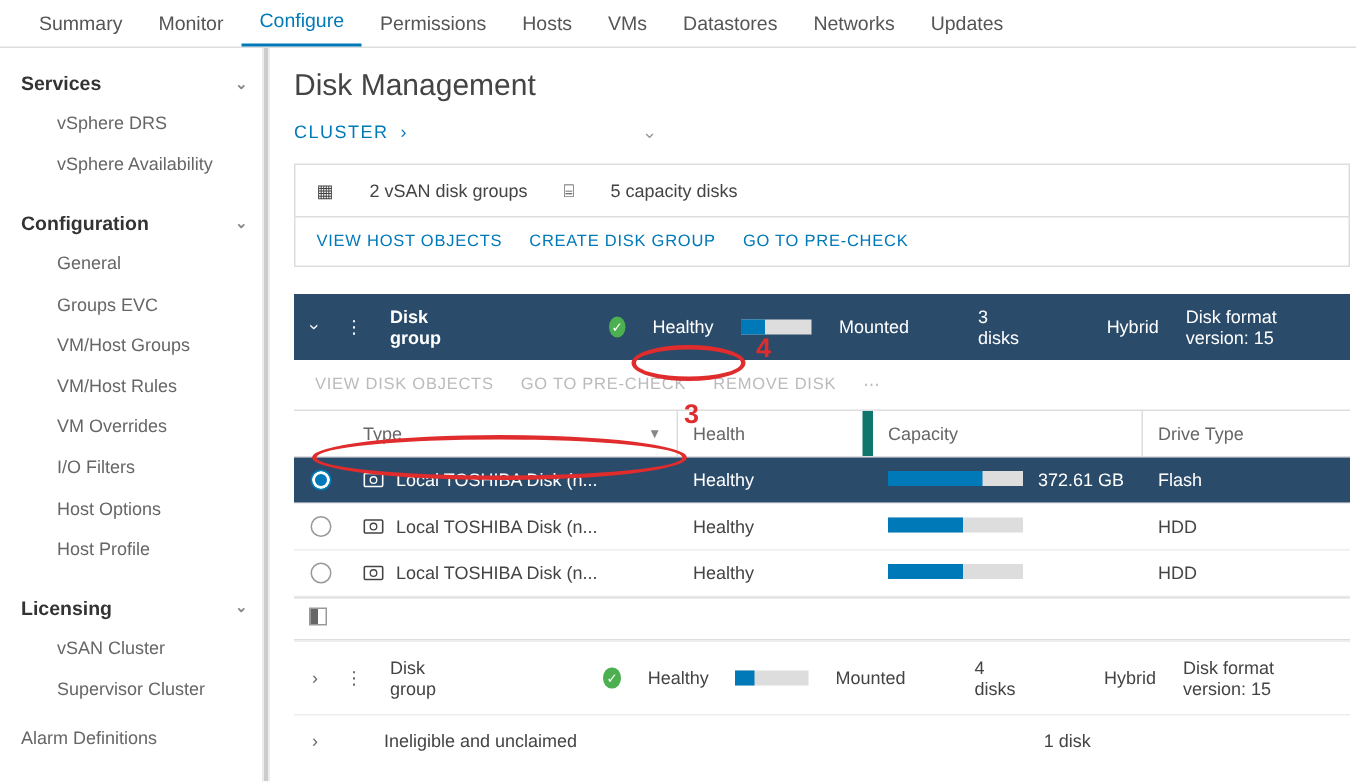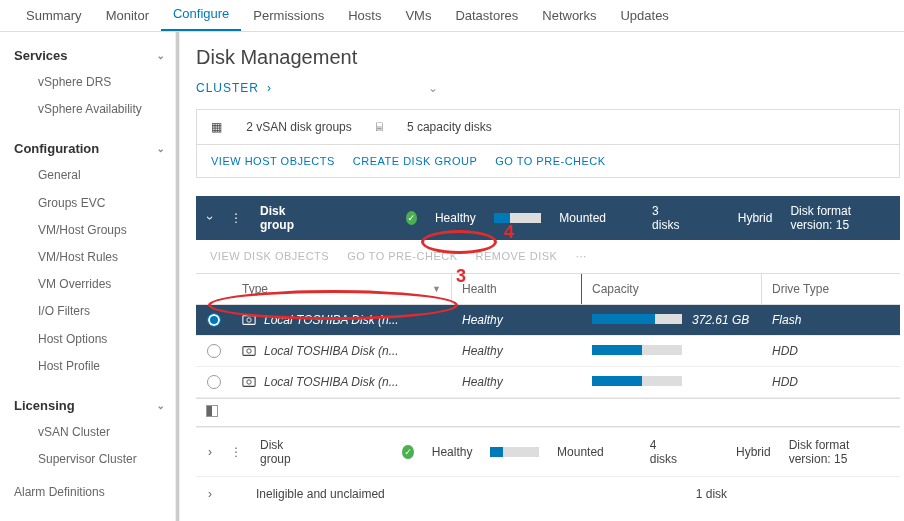--- a/index.html
+++ b/index.html
@@ -42,21 +42,21 @@
 .table { width:100%; }
 .th { display:flex; border-top:1px solid #ddd; border-bottom:1px solid #ddd; color:#666; font-size:12px; }
 .th .cell, .tr .cell { padding: 8px 10px; }
 .c-radio { width:36px; display:flex; align-items:center; justify-content:center; }
 .c-name { flex: 0 0 220px; display:flex; align-items:center; gap:8px; }
 .c-health { flex: 0 0 130px; }
 .c-cap { flex: 0 0 180px; }
 .c-drive { flex: 1; }
 .th .sort { font-size:9px; color:#888; margin-left:auto; }
 
-.tr { display:flex; border-bottom:1px solid #eee; align-items:center; font-size:12px; color:#444;font-style:italic; }
+.tr { display:flex; border-bottom:1px solid #eee; align-items:center; font-size:12px; color:#444; }
 .tr.selected { background:#2b4b6a; color:#fff; }
 .radio { width:14px; height:14px; border:1px solid #999; border-radius:50%; display:inline-block; }
 .radio.filled { background:#0079b8; border-color:#0079b8; box-shadow: inset 0 0 0 2px #fff; }
 .disk-icon { width:14px; height:12px; display:inline-block; }
 .disk-icon svg { width:100%; height:100%; }
 .cap-bar { width:90px; height:10px; background:#ddd; display:inline-block; position:relative; margin-right:10px; }
 .cap-bar .fill { position:absolute; left:0; top:0; height:100%; background:#0079b8; }
 
 .tfoot { padding:6px 10px; border-top:1px solid #ddd; border-bottom:1px solid #ddd; }
 .col-toggle { width:12px; height:12px; border:1px solid #999; display:inline-block; }
@@ -175,21 +175,21 @@
         <span class="tbtn">⋯</span>
       </div>
 
       <div class="table">
         <div class="th">
           <div class="cell c-radio"></div>
           <div class="cell c-name" style="border-right:1px solid #ddd;">
             <span>Type</span>
             <span class="sort">▼</span>
           </div>
-          <div class="cell c-health" style="border-right:1px solid #0f766e;">Health</div>
+          <div class="cell c-health" style="border-right:7px solid #0f766e;">Health</div>
           <div class="cell c-cap" style="border-right:1px solid #ddd;">Capacity</div>
           <div class="cell c-drive">Drive Type</div>
         </div>
         <div id="rows">
             <div class="tr selected">
               <div class="cell c-radio">
                 <span class="radio filled"></span>
               </div>
               <div class="cell c-name">
                 <span class="disk-icon"><svg viewBox="0 0 16 12">

